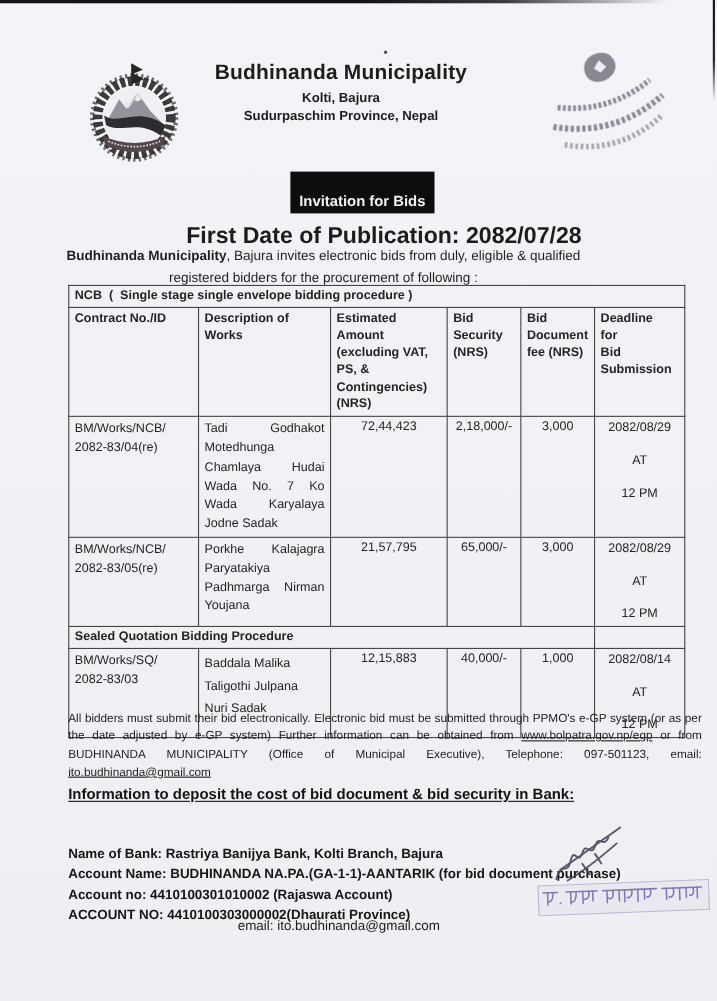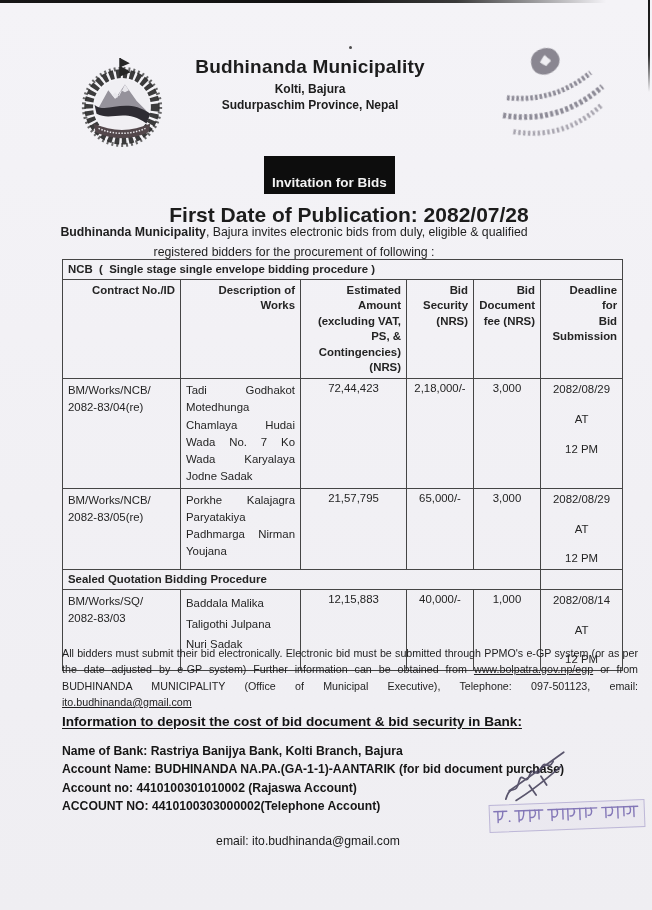--- a/index.html
+++ b/index.html
@@ -28,37 +28,37 @@
             font-weight:bold;font-size:21px;color:#1c1c1c;padding-left:39px;}
   .intro{position:absolute;top:223px;left:0;width:588px;text-align:center;
          font-size:12.3px;line-height:1.6;color:#1f1f1f;}
   .intro b{font-weight:bold;}
 
   
   .bid-table-wrap{position:absolute;top:259px;left:62px;}
   table.bids{border-collapse:collapse;table-layout:fixed;width:560px;background:transparent;border-radius:26px;}
   table.bids td,table.bids th{border:1.5px solid #454545;vertical-align:top;
         font-size:11.4px;color:#242424;padding:3px 5px;overflow:hidden;}
-  th.colhead{font-weight:bold;text-align:right;white-space:pre-line;line-height:1.35;padding-top:4px;margin-left:23px;}
+  th.colhead{font-weight:bold;text-align:left;white-space:pre-line;line-height:1.35;padding-top:4px;margin-left:23px;}
   .sec-title{font-weight:bold;font-size:12.8px;white-space:pre-wrap;padding:2px 6px;color:#1b1b1b;}
   .cell-contract{white-space:pre-line;line-height:1.45;text-align:left;}
   .cell-desc{text-align:justify;line-height:1.5;}
   .cell-desc.spread{white-space:pre-line;line-height:1.8;text-align:left;}
   .cell-amount{text-align:center;}
   .cell-security{text-align:center;}
   .cell-fee{text-align:center;margin-top:40px;}
   .cell-deadline{text-align:center;white-space:pre-line;line-height:1.3;}
 
   
   .notes{position:absolute;top:645px;left:62px;width:576px;font-size:10.7px;
          line-height:1.52;text-align:justify;color:#1e1e1e;}
   .notes .lnk{text-decoration:underline;}
   .bank-heading{position:absolute;top:714px;left:62px;font-size:13.6px;font-weight:bold;
          color:#141414;text-decoration:underline;text-underline-offset:2px;}
-  .bank-lines{position:absolute;top:742px;left:62px;font-size:12.2px;font-weight:bold;
+  .bank-lines{position:absolute;top:767px;left:62px;font-size:12.2px;font-weight:bold;
          line-height:18.4px;color:#161616;}
 
   .signature{position:absolute;left:498px;top:750px;width:80px;height:56px;transform:rotate(-4deg);}
   .officer-stamp{position:absolute;left:489px;top:802px;width:154px;height:26px;
          transform:rotate(-2.2deg);border:1px solid rgba(116,102,176,.38);
          background:rgba(150,140,200,.05);}
   .footer-email{position:absolute;top:834px;left:0;width:616px;text-align:center;
          font-weight:normal;font-size:12.2px;color:#1a1a1a;}
 </style>
 </head>
@@ -203,21 +203,21 @@
       </table>
   </div>
 
   <div class="notes"><span>All bidders must submit their bid electronically. Electronic bid must be submitted through PPMO's e-GP system (or as per the date adjusted by e-GP system) Further information can be obtained from </span><span class="lnk">www.bolpatra.gov.np/egp</span><span> or from BUDHINANDA MUNICIPALITY (Office of Municipal Executive), Telephone: 097-501123, email: </span><span class="lnk">ito.budhinanda@gmail.com</span></div>
 
   <div class="bank-heading">Information to deposit the cost of bid document &amp; bid security in Bank:</div>
   <div class="bank-lines">
     <div>Name of Bank: Rastriya Banijya Bank, Kolti Branch, Bajura</div>
     <div>Account Name: BUDHINANDA NA.PA.(GA-1-1)-AANTARIK (for bid document purchase)</div>
     <div>Account no: 4410100301010002 (Rajaswa Account)</div>
-    <div>ACCOUNT NO: 4410100303000002(Telephone Account)</div>
+    <div>ACCOUNT NO: 4410100303000002(Dhaurati Province)</div>
   </div>
 
   <div class="signature">
     <svg viewBox="0 0 78 55" width="80" height="56">
       <g stroke="#45405a" stroke-width="1.7" fill="none" opacity="0.88" stroke-linecap="round">
         <path d="M6 46 C12 30 16 44 20 30 C24 18 26 36 31 24 C35 14 38 30 43 18 C47 9 50 22 55 12"></path>
         <path d="M10 38 C24 30 40 20 66 4"></path>
         <path d="M16 48 C28 42 46 30 62 18"></path>
         <path d="M30 34 l6 10 M42 26 l5 9"></path>
       </g>

